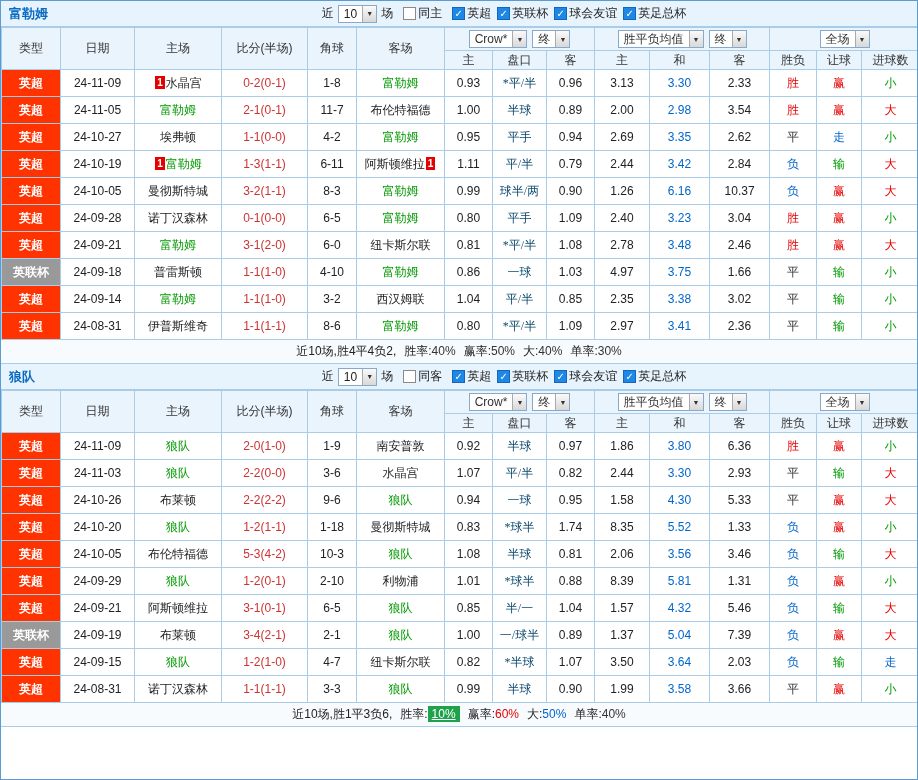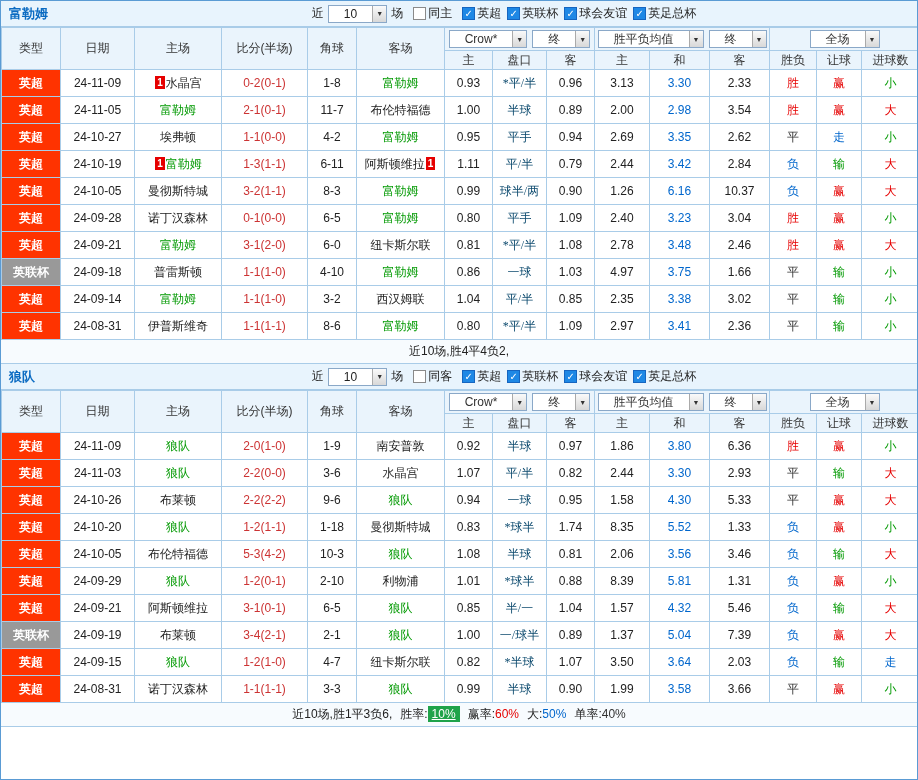--- a/index.html
+++ b/index.html
@@ -16,21 +16,21 @@
   .radio-label { color: #333; }
   .close-btn { position: absolute; right: 6px; top: 4px; width: 22px; height: 22px; background: #35A3E8; color: #fff; border-radius: 4px; display: flex; align-items: center; justify-content: center; font-size: 16px; font-weight: bold; cursor: pointer; }
 
   
   .filter-row { height: 26px; background: #E8F4FD; border-bottom: 1px solid #A9CCE8; position: relative; display: flex; align-items: center; }
   .team-name { position: absolute; left: 8px; color: #0B6BC2; font-weight: bold; font-size: 13px; }
   .filter-controls { margin: 0 auto; padding-left: 90px; display: flex; align-items: center; gap: 4px; }
 
   
   .sel { display: inline-flex; align-items: center; background: #fff; border: 1px solid #8AA8C8; height: 18px; cursor: pointer; }
-  .sel .txt { padding: 0 15px; white-space: nowrap; }
+  .sel .txt { padding: 0 5px; white-space: nowrap; }
   .sel .arr { width: 14px; align-self: stretch; display: flex; align-items: center; justify-content: center; background: linear-gradient(#FAFAFA, #D8D8D8); border-left: 1px solid #AAA; font-size: 7px; color: #333; }
 
   
   .cb-label { display: inline-flex; align-items: center; margin-left: 6px; cursor: pointer; white-space: nowrap; }
   .cb { width: 13px; height: 13px; border: 1px solid #8A8A8A; background: #fff; display: inline-flex; align-items: center; justify-content: center; font-size: 10px; line-height: 1; color: #fff; margin-right: 2px; }
   .cb.checked { background: #1E88E5; border-color: #1565C0; }
 
   
   table { width: 100%; border-collapse: collapse; table-layout: fixed; }
   th, td { border: 1px solid #A9CCE8; text-align: center; padding: 0 2px; white-space: nowrap; overflow: hidden; }
@@ -323,20 +323,21 @@
             <td class="draw-odds">3.41</td>
             <td>2.36</td>
             <td style="color:#333333">平</td>
             <td style="color:#009900">输</td>
             <td style="color:#009900">小</td>
           </tr>
         </tbody>
     </table>
     <div class="section-footer">
       <span>近10场,胜4平4负2,</span>
+      <span><span class="stat"><span>胜率:</span><span style="color:#333333">40%</span></span><span class="stat"><span>赢率:</span><span style="color:#333333">50%</span></span><span class="stat"><span>大:</span><span style="color:#333333">40%</span></span><span class="stat"><span>单率:</span><span style="color:#333333">30%</span></span></span>
     </div>
   </section>
 
   <section>
     <div class="filter-row">
       <span class="team-name">狼队</span>
       <div class="filter-controls">
         <span>近</span>
         <span class="sel">
             <span class="txt">10</span>

